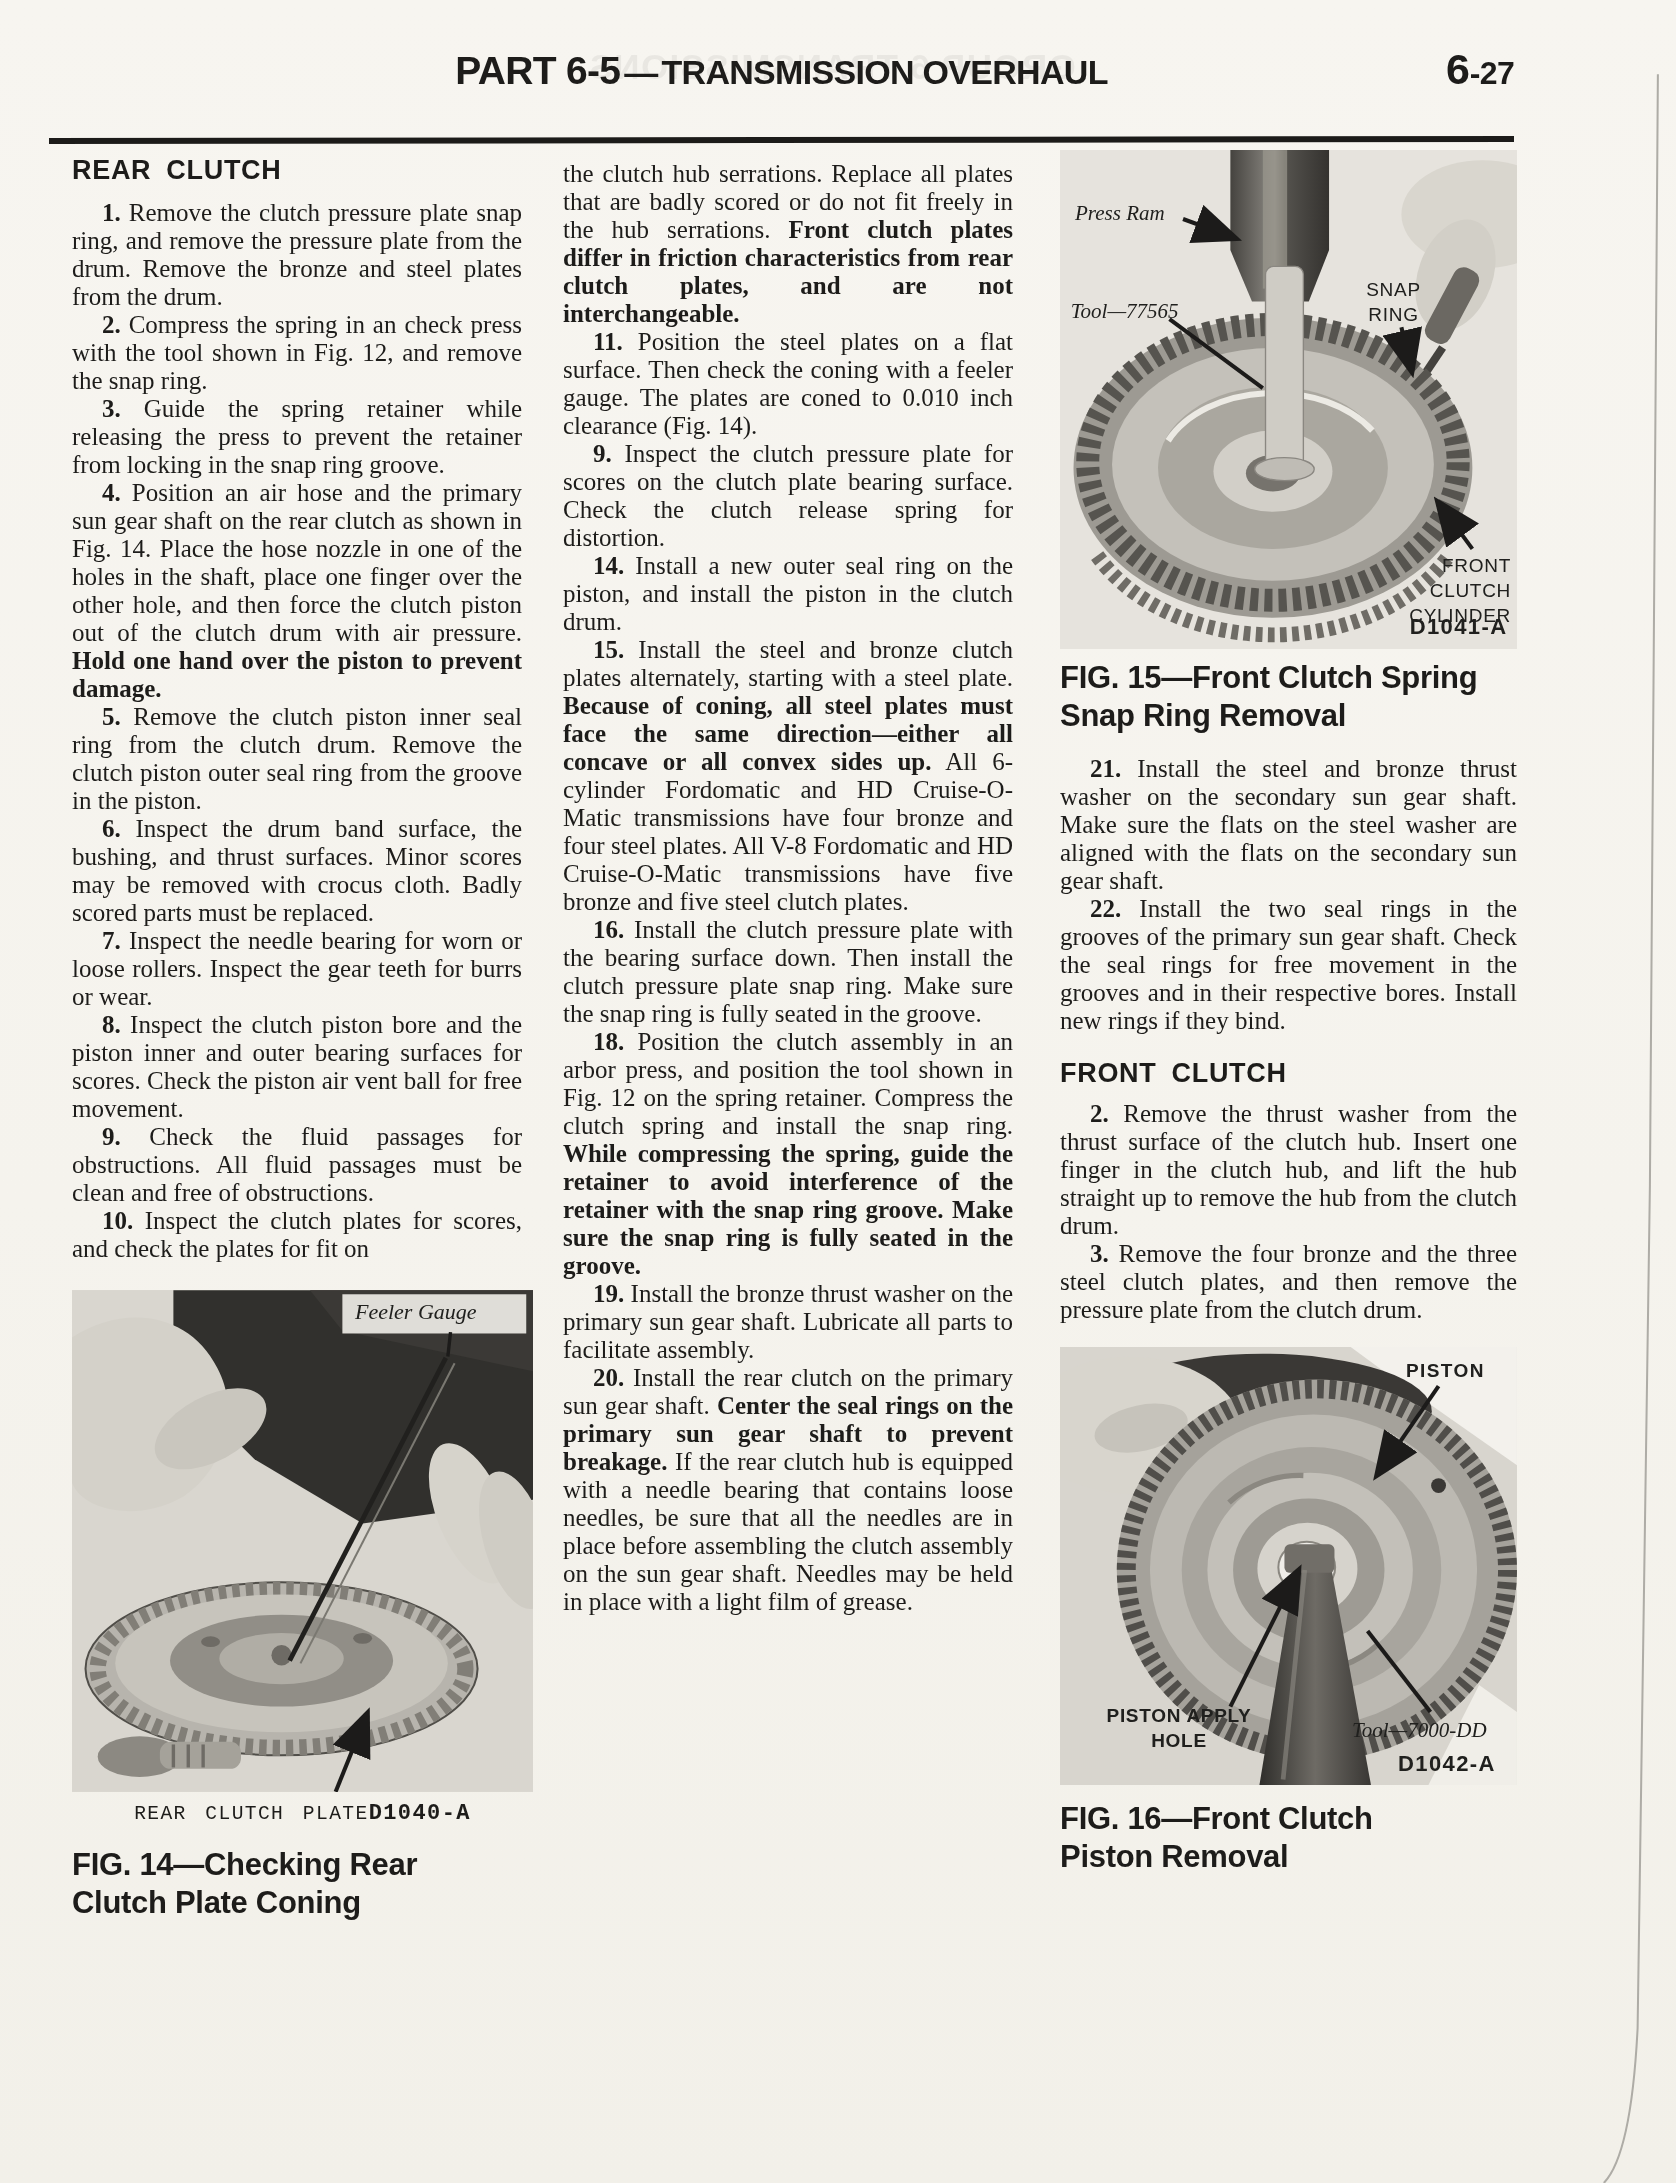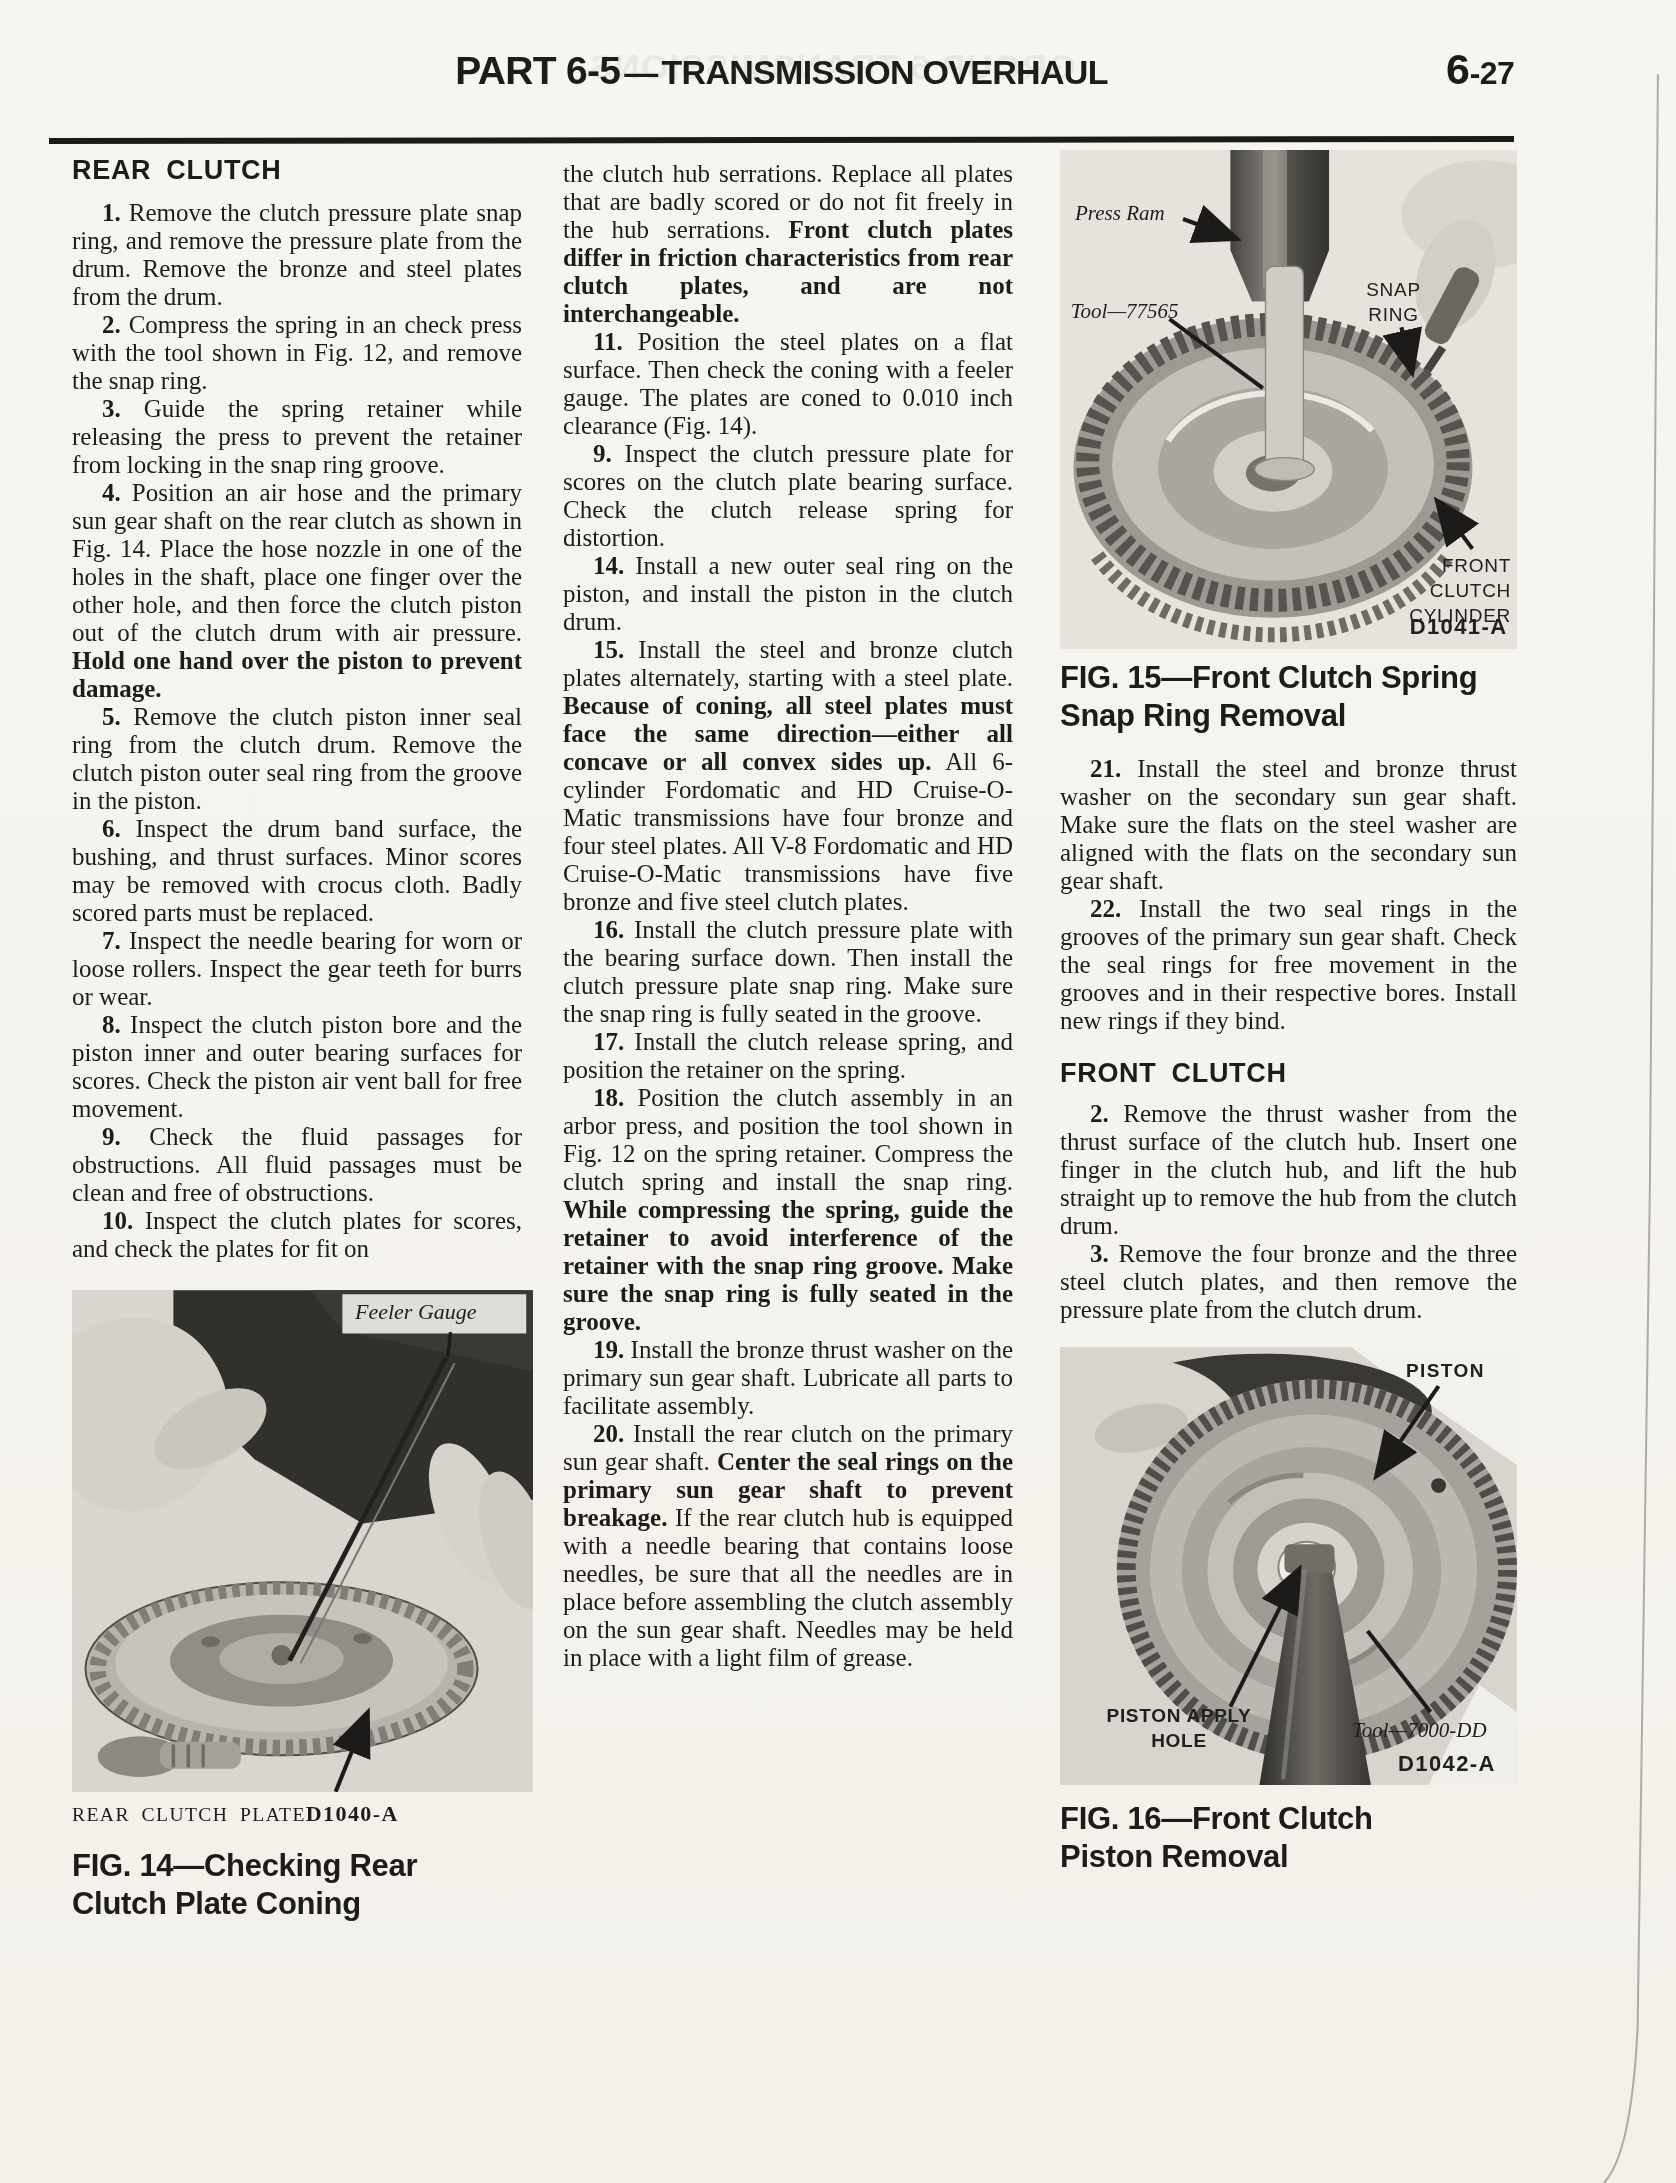--- a/index.html
+++ b/index.html
@@ -33,22 +33,22 @@
   .para.noindent{text-indent:0;}
   .para .b{font-weight:bold;}
   
   .figure{position:relative;text-align:left;}
   .photo{position:relative;background:#dedbd4;}
   .photo svg{display:block;}
   .phlabel{position:absolute;font-family:"Liberation Sans",sans-serif;color:#20201e;}
   .lab-italic{font-family:"Liberation Serif",serif;font-style:italic;font-size:21px;white-space:nowrap;}
   .lab-caps{font-size:19px;letter-spacing:0.7px;line-height:25px;}
   .lab-code{font-weight:bold;font-size:22px;letter-spacing:1.4px;}
-  .figrow{display:flex;justify-content:flex-start;align-items:baseline;margin-top:8px;
-    font-family:Liberation Serif, serif;}
+  .figrow{display:flex;justify-content:center;align-items:baseline;margin-top:8px;
+    font-family:Liberation Mono, monospace;}
   .figrow .plate{font-size:19.6px;letter-spacing:1.4px;word-spacing:5.4px;}
   .figrow .code{font-weight:bold;font-size:22px;letter-spacing:1.4px;}
   .caption{font-family:"Liberation Sans",sans-serif;font-weight:bold;font-size:31px;
     line-height:38px;letter-spacing:-0.3px;margin-top:17.6px;text-align:left;}
   .fig14{margin-top:27px;width:461px;}
   .fig14 .caption{width:419px;}
   .fig15{width:457px;}
   .fig15 .caption{margin-top:9.5px;}
   .fig16{margin-top:23px;width:362px;}
   .fig16 .caption{width:406px;margin-top:15px;}
@@ -134,21 +134,20 @@
   </div>
 
   <div class="col col-mid">
     <div>
         <p class="para noindent"><span>the clutch hub serrations. Replace all plates that are badly scored or do not fit freely in the hub serrations. </span><span class="b">Front clutch plates differ in friction characteristics from rear clutch plates, and are not interchangeable.</span></p>
         <p class="para"><span class="b">11.</span><span> Position the steel plates on a flat surface. Then check the coning with a feeler gauge. The plates are coned to 0.010 inch clearance (Fig. 14).</span></p>
         <p class="para"><span class="b">9.</span><span> Inspect the clutch pressure plate for scores on the clutch plate bearing surface. Check the clutch release spring for distortion.</span></p>
         <p class="para"><span class="b">14.</span><span> Install a new outer seal ring on the piston, and install the piston in the clutch drum.</span></p>
         <p class="para"><span class="b">15.</span><span> Install the steel and bronze clutch plates alternately, starting with a steel plate. </span><span class="b">Because of coning, all steel plates must face the same direction—either all concave or all convex sides up.</span><span> All 6-cylinder Fordomatic and HD Cruise-O-Matic transmissions have four bronze and four steel plates. All V-8 Fordomatic and HD Cruise-O-Matic transmissions have five bronze and five steel clutch plates.</span></p>
         <p class="para"><span class="b">16.</span><span> Install the clutch pressure plate with the bearing surface down. Then install the clutch pressure plate snap ring. Make sure the snap ring is fully seated in the groove.</span></p>
-        <p class="para"><span class="b">17.</span><span> Install the clutch release spring, and position the retainer on the spring.</span></p>
         <p class="para"><span class="b">18.</span><span> Position the clutch assembly in an arbor press, and position the tool shown in Fig. 12 on the spring retainer. Compress the clutch spring and install the snap ring. </span><span class="b">While compressing the spring, guide the retainer to avoid interference of the retainer with the snap ring groove. Make sure the snap ring is fully seated in the groove.</span></p>
         <p class="para"><span class="b">19.</span><span> Install the bronze thrust washer on the primary sun gear shaft. Lubricate all parts to facilitate assembly.</span></p>
         <p class="para"><span class="b">20.</span><span> Install the rear clutch on the primary sun gear shaft. </span><span class="b">Center the seal rings on the primary sun gear shaft to prevent breakage.</span><span> If the rear clutch hub is equipped with a needle bearing that contains loose needles, be sure that all the needles are in place before assembling the clutch assembly on the sun gear shaft. Needles may be held in place with a light film of grease.</span></p>
       </div>
   </div>
 
   <div class="col col-right">
 
     <div class="figure fig15">
       <div class="photo" style="width:457px;height:499px;background:#e6e3dd;">

